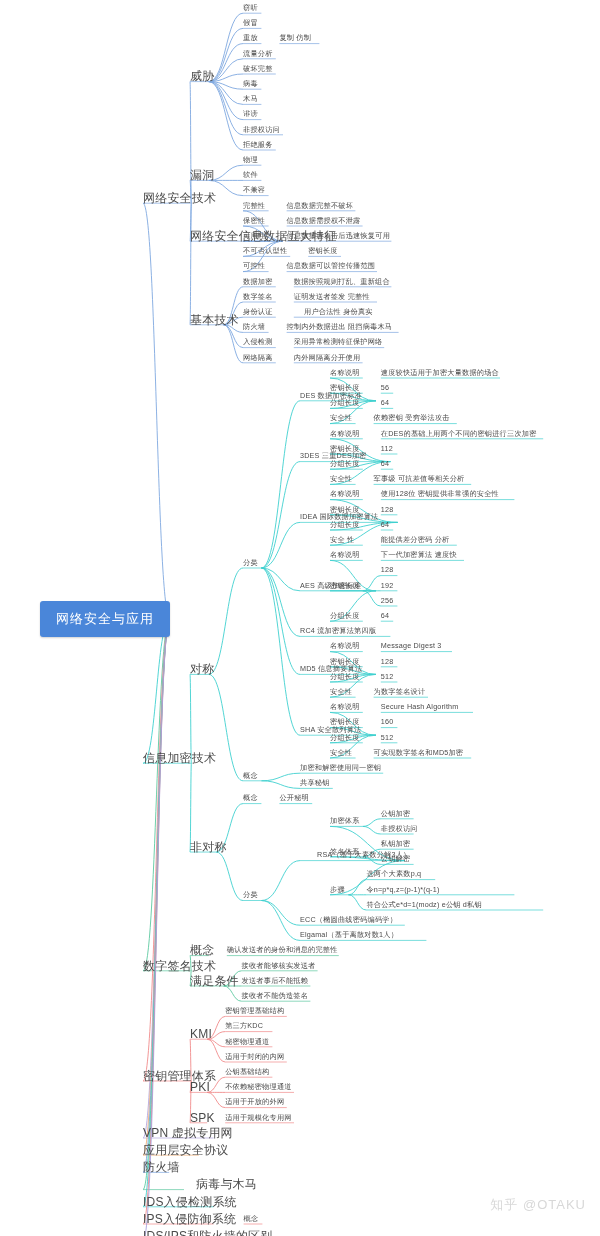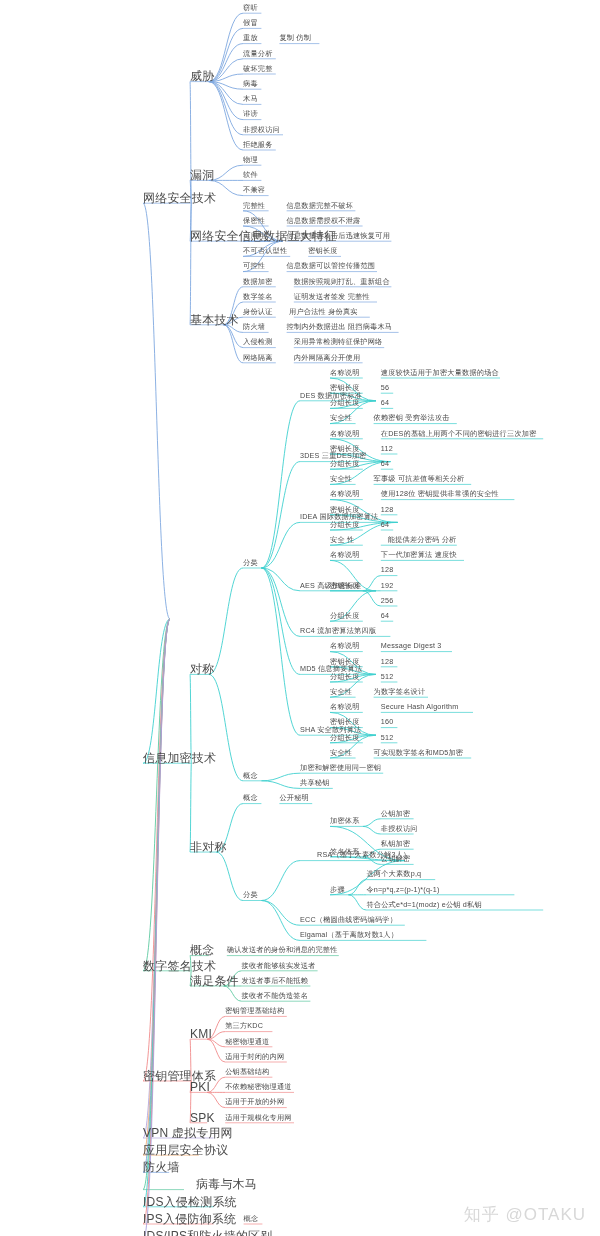--- a/index.html
+++ b/index.html
@@ -6,22 +6,22 @@
   body{width:600px;height:1236px;position:relative;overflow:hidden;
        font-family:"Liberation Sans","DejaVu Sans",sans-serif;}
   #canvas{position:absolute;left:0;top:0;width:600px;height:1236px;}
   svg.links{position:absolute;left:0;top:0;width:600px;height:1236px;pointer-events:none;}
   .node{position:absolute;white-space:nowrap;font-size:7.2px;line-height:1;
         color:#4a4a4a;letter-spacing:.2px;transform:translateY(-50%);}
   .node.lvl1{font-size:12px;}
   .root{position:absolute;background:#4a86d9;color:#fff;font-size:13px;
         padding:9px 16px;border-radius:3px;transform:translateY(-50%);
         letter-spacing:1px;box-shadow:0 1px 2px rgba(0,0,0,.18);}
-  .watermark{position:absolute;right:14px;bottom:10px;color:#d8d8d8;
-             font-size:17px;letter-spacing:1px;}
+  .watermark{position:absolute;right:14px;bottom:22px;color:#d8d8d8;
+             font-size:13px;letter-spacing:1px;}
 </style>
 </head>
 <body>
 
 <div id="canvas">
   <svg class="links" id="links">
       <path d="M243,13.2 L261.4,13.2" stroke="#7fa8e0" stroke-width="0.7" fill="none"></path>
       <path d="M243,28.4 L261.4,28.4" stroke="#7fa8e0" stroke-width="0.7" fill="none"></path>
       <path d="M243,43.6 L261.4,43.6" stroke="#7fa8e0" stroke-width="0.7" fill="none"></path>
       <path d="M279.4,43.6 L319.4,43.6" stroke="#7fa8e0" stroke-width="0.7" fill="none"></path>
@@ -269,20 +269,21 @@
       <path d="M170,619 C156.5,619 156.5,970.8000000000011 143,970.8000000000011" stroke="#5ec9a0" fill="none" stroke-width="0.9"></path>
       <path d="M170,619 C156.5,619 156.5,1081.0000000000016 143,1081.0000000000016" stroke="#f08b8b" fill="none" stroke-width="0.9"></path>
       <path d="M170,619 C156.5,619 156.5,1138.0000000000016 143,1138.0000000000016" stroke="#b3a6e0" fill="none" stroke-width="0.9"></path>
       <path d="M170,619 C156.5,619 156.5,1155.2000000000016 143,1155.2000000000016" stroke="#f0b07a" fill="none" stroke-width="0.9"></path>
       <path d="M170,619 C156.5,619 156.5,1172.4000000000017 143,1172.4000000000017" stroke="#7fa8e0" fill="none" stroke-width="0.9"></path>
       <path d="M170,619 C156.5,619 156.5,1189.6000000000017 143,1189.6000000000017" stroke="#5ec9a0" fill="none" stroke-width="0.9"></path>
       <path d="M170,619 C156.5,619 156.5,1206.8000000000018 143,1206.8000000000018" stroke="#3fd0cf" fill="none" stroke-width="0.9"></path>
       <path d="M170,619 C156.5,619 156.5,1224.0000000000018 143,1224.0000000000018" stroke="#f08b8b" fill="none" stroke-width="0.9"></path>
       <path d="M170,619 C156.5,619 156.5,1241.2000000000019 143,1241.2000000000019" stroke="#a8a0dd" fill="none" stroke-width="0.9"></path>
     </svg>
+  <div class="root" id="root-node" style="left: 40px; top: 619px;">网络安全与应用</div>
   <div class="watermark">知乎 @OTAKU</div>
 <div class="node" style="left: 243px; top: 8px;">窃听</div>
     <div class="node" style="left: 243px; top: 23.2px;">假冒</div>
     <div class="node" style="left: 243px; top: 38.4px;">重放</div>
     <div class="node" style="left: 279.4px; top: 38.4px;">复制 仿制</div>
     <div class="node" style="left: 243px; top: 53.6px;">流量分析</div>
     <div class="node" style="left: 243px; top: 68.8px;">破坏完整</div>
     <div class="node" style="left: 243px; top: 84px;">病毒</div>
     <div class="node" style="left: 243px; top: 99.2px;">木马</div>
     <div class="node" style="left: 243px; top: 114.4px;">诽谤</div>
@@ -302,21 +303,21 @@
     <div class="node" style="left: 243px; top: 251.2px;">不可否认型性</div>
     <div class="node" style="left: 308.2px; top: 251.2px;">密钥长度</div>
     <div class="node" style="left: 243px; top: 266.4px;">可控性</div>
     <div class="node" style="left: 286.6px; top: 266.4px;">信息数据可以管控传播范围</div>
     <div class="node lvl1" style="left: 190px; top: 236px;">网络安全信息数据五大特征</div>
     <div class="node" style="left: 243px; top: 281.6px;">数据加密</div>
     <div class="node" style="left: 293.8px; top: 281.6px;">数据按照规则打乱、重新组合</div>
     <div class="node" style="left: 243px; top: 296.8px;">数字签名</div>
     <div class="node" style="left: 293.8px; top: 296.8px;">证明发送者签发 完整性</div>
     <div class="node" style="left: 243px; top: 312px;">身份认证</div>
-    <div class="node" style="left: 281px; top: 312px; padding-left: 8px;">用户合法性 身份真实</div>
+    <div class="node" style="left: 296px; top: 312px; padding-left: 8px;">用户合法性 身份真实</div>
     <div class="node" style="left: 243px; top: 327.2px;">防火墙</div>
     <div class="node" style="left: 286.6px; top: 327.2px;">控制内外数据进出 阻挡病毒木马</div>
     <div class="node" style="left: 243px; top: 342.4px;">入侵检测</div>
     <div class="node" style="left: 293.8px; top: 342.4px;">采用异常检测特征保护网络</div>
     <div class="node" style="left: 243px; top: 357.6px;">网络隔离</div>
     <div class="node" style="left: 293.8px; top: 357.6px;">内外网隔离分开使用</div>
     <div class="node lvl1" style="left: 190px; top: 319.6px;">基本技术</div>
     <div class="node lvl1" style="left: 143px; top: 198px;">网络安全技术</div>
     <div class="node" style="left: 330px; top: 372.8px;">名称说明</div>
     <div class="node" style="left: 380.8px; top: 372.8px;">速度较快适用于加密大量数据的场合</div>
@@ -336,21 +337,21 @@
     <div class="node" style="left: 330px; top: 479.2px;">安全性</div>
     <div class="node" style="left: 373.6px; top: 479.2px;">军事级 可抗差值等相关分析</div>
     <div class="node" style="left: 300px; top: 456.4px;">3DES 三重DES加密</div>
     <div class="node" style="left: 330px; top: 494.4px;">名称说明</div>
     <div class="node" style="left: 380.8px; top: 494.4px;">使用128位 密钥提供非常强的安全性</div>
     <div class="node" style="left: 330px; top: 509.6px;">密钥长度</div>
     <div class="node" style="left: 380.8px; top: 509.6px;">128</div>
     <div class="node" style="left: 330px; top: 524.8px;">分组长度</div>
     <div class="node" style="left: 380.8px; top: 524.8px;">64</div>
     <div class="node" style="left: 330px; top: 540px;">安全 性</div>
-    <div class="node" style="left: 380.8px; top: 540px; margin-left: 7px;">能提供差分密码 分析</div>
+    <div class="node" style="left: 380.8px; top: 540px;">能提供差分密码 分析</div>
     <div class="node" style="left: 300px; top: 517.2px;">IDEA 国际数据加密算法</div>
     <div class="node" style="left: 330px; top: 555.2px;">名称说明</div>
     <div class="node" style="left: 380.8px; top: 555.2px;">下一代加密算法 速度快</div>
     <div class="node" style="left: 330px; top: 585.6px;">密钥长度</div>
     <div class="node" style="left: 380.8px; top: 570.4px;">128</div>
     <div class="node" style="left: 380.8px; top: 585.6px;">192</div>
     <div class="node" style="left: 380.8px; top: 600.8px;">256</div>
     <div class="node" style="left: 330px; top: 616px;">分组长度</div>
     <div class="node" style="left: 380.8px; top: 616px;">64</div>
     <div class="node" style="left: 300px; top: 585.6px;">AES 高级加密标准</div>

